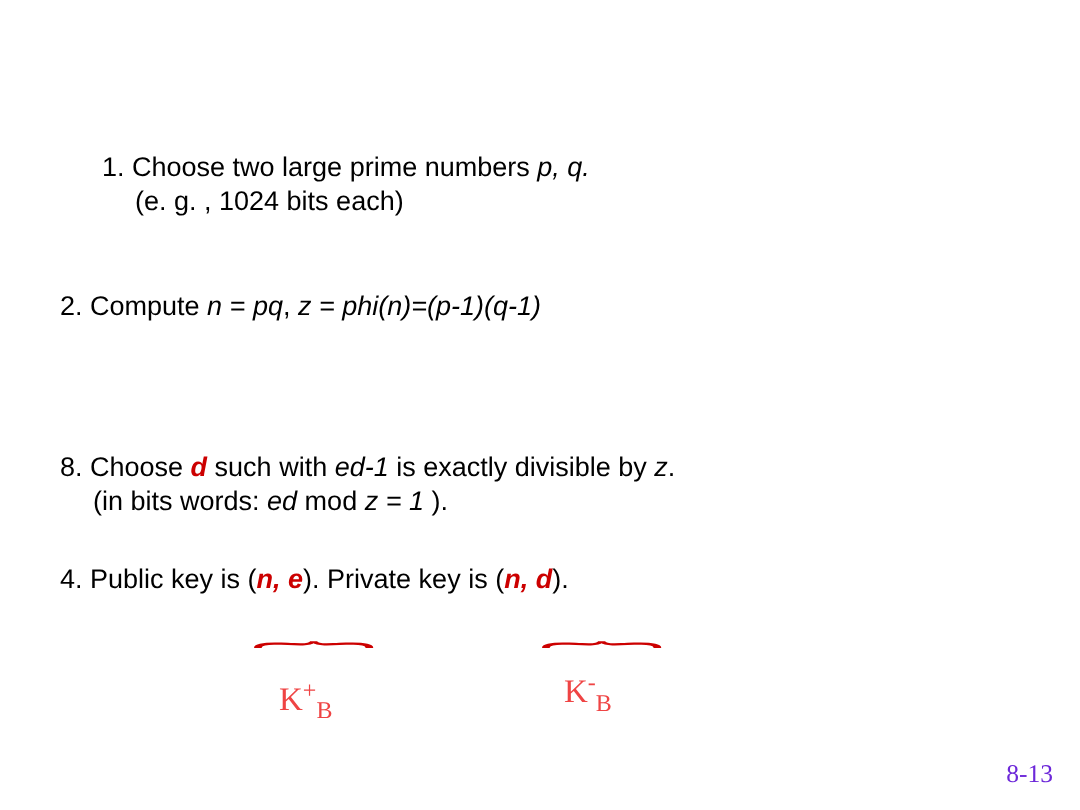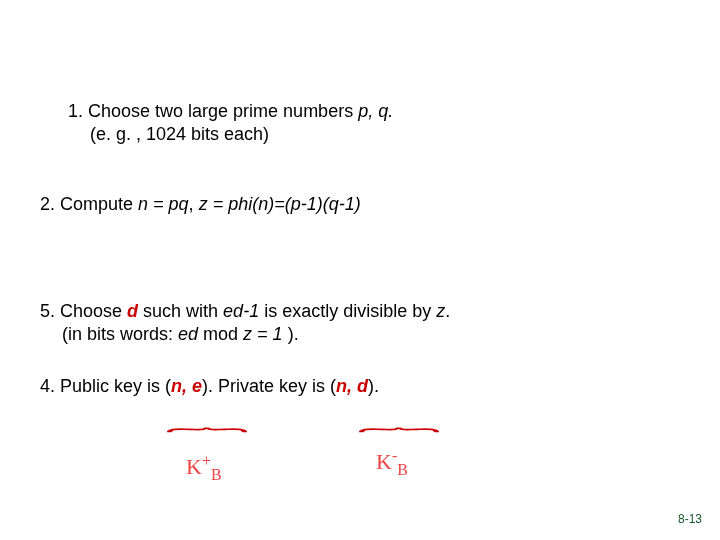--- a/index.html
+++ b/index.html
@@ -82,43 +82,43 @@
     font-size: 16px;
     vertical-align: sub;
   }
   .kpub { left: 186px; top: 30px; }
   .kpriv { left: 376px; top: 25px; }
 
   .pagenum {
     position: absolute;
     right: 18px;
     bottom: 14px;
-    font-family: Liberation Sans, sans-serif;
-    font-size: 12px;
-    color: #14532d;
+    font-family: Liberation Serif, serif;
+    font-size: 17px;
+    color: #6d28d9;
   }
 </style>
 </head>
 <body>
 
 <div class="slide">
 
 
   <div class="step step1">
     <span>1. Choose two large prime numbers </span><span class="italic">p, q.</span>
     <span class="indent">(e. g. , 1024 bits each)</span>
   </div>
 
   <div class="step step2">
     <span>2. Compute </span><span class="italic">n = pq</span><span>,  </span><span class="italic">z = phi(n)=(p-1)(q-1)</span>
   </div>
 
 
   <div class="step step4">
-    <span>5. Choose </span><span class="red-bold italic">d</span><span> such with </span><span class="italic">ed-1</span><span> is  exactly divisible by </span><span class="italic">z</span><span>.</span>
+    <span>8. Choose </span><span class="red-bold italic">d</span><span> such with </span><span class="italic">ed-1</span><span> is  exactly divisible by </span><span class="italic">z</span><span>.</span>
     <span class="indent">
       <span>(in bits words: </span><span class="italic">ed</span><span> mod </span><span class="italic">z  = 1</span><span> ).</span>
     </span>
   </div>
 
   <div class="step step5">
     <span>4. Public key is (</span><span class="red-bold italic">n, e</span><span>).  Private key is (</span><span class="red-bold italic">n, d</span><span>).</span>
   </div>
 
   <div class="keys-row">

